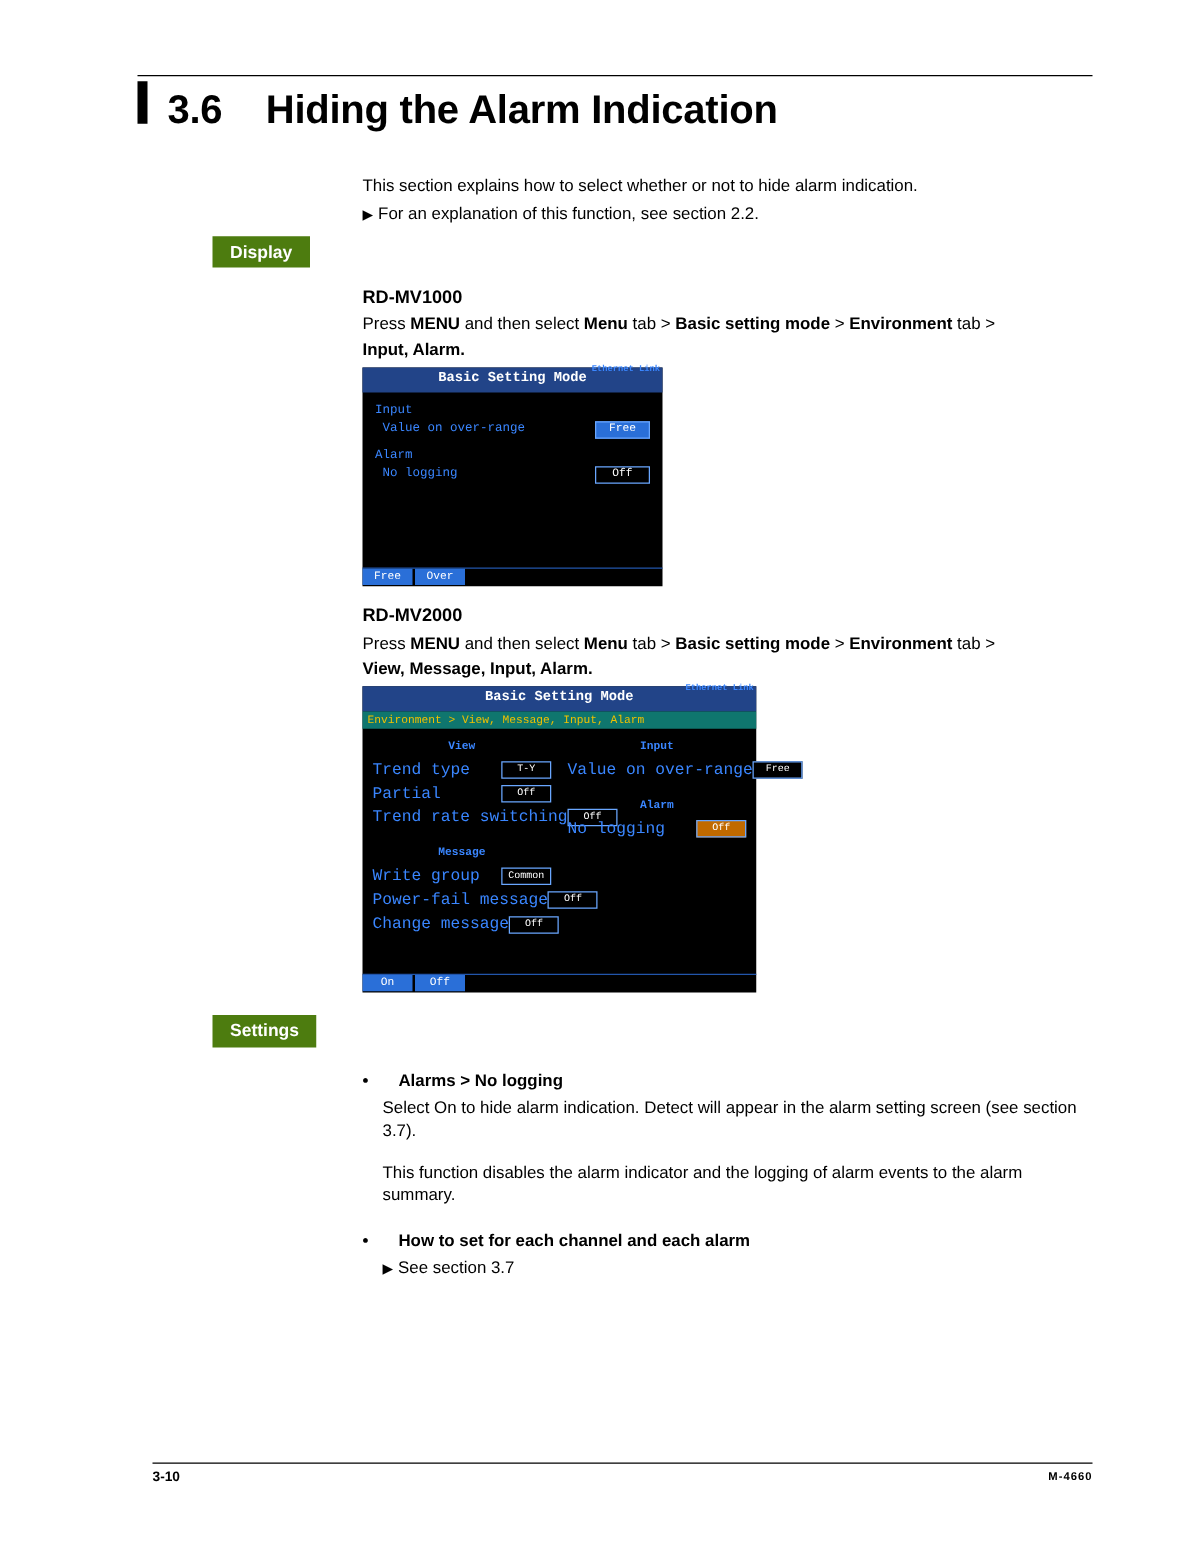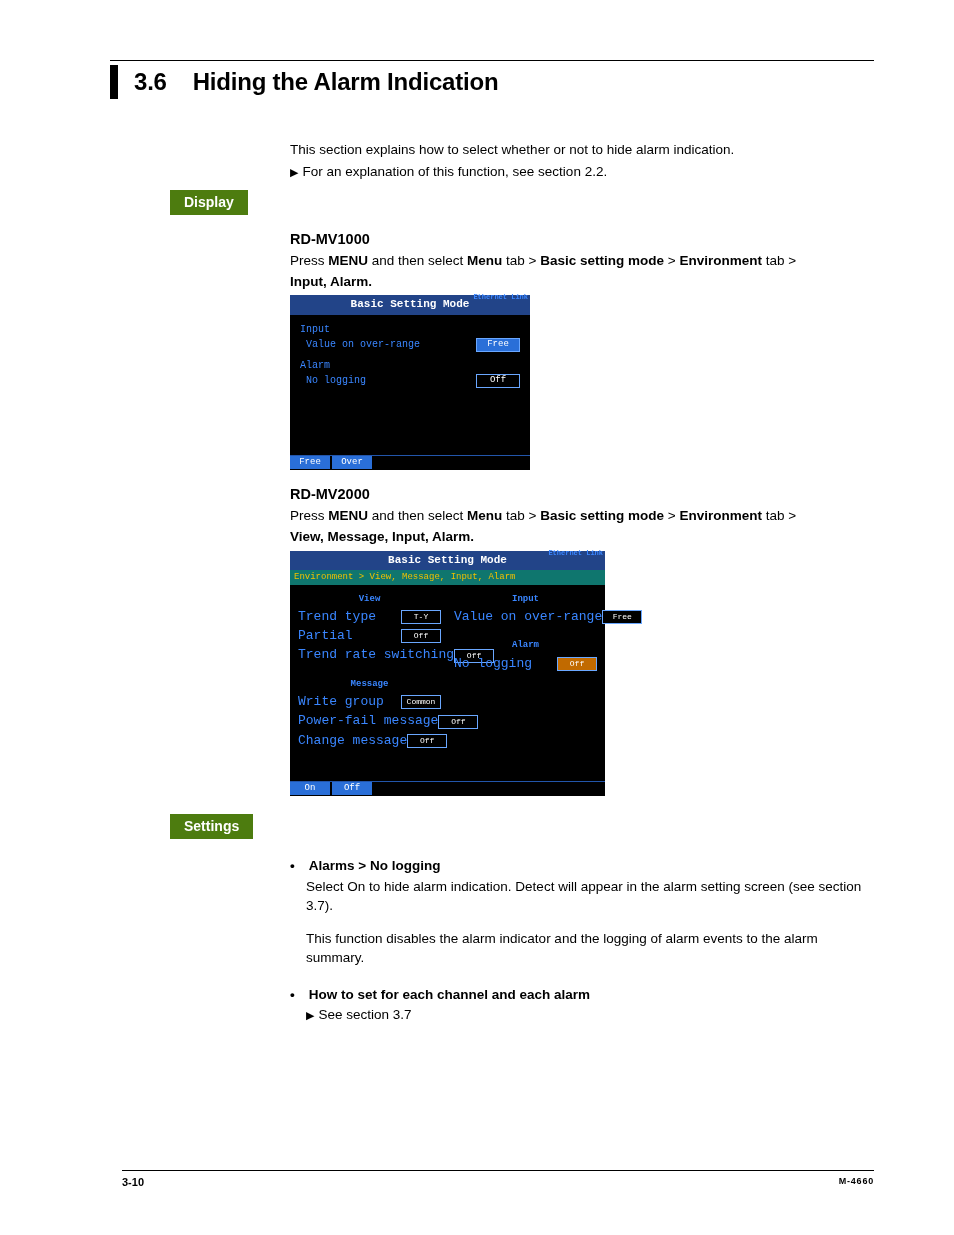--- a/index.html
+++ b/index.html
@@ -22,28 +22,28 @@
     display: flex;
     align-items: flex-start;
   }
   .title-bar {
     width: 8px;
     height: 34px;
     background: #000;
     margin-right: 16px;
   }
   h1 {
-    font-size: 24px;
+    font-size: 32px;
     font-weight: bold;
     margin: 0;
     letter-spacing: -0.2px;
   }
   .content {
     margin-left: 180px;
-    margin-top: 42px;
+    margin-top: 30px;
   }
   .lead {
     margin-bottom: 3px;
   }
   .tri-ref::before {
     content: "▶";
     font-size: 11px;
     margin-right: 4px;
   }
   .section-tag {
@@ -170,21 +170,21 @@
     text-align:center;
     font-weight:bold;
     margin-bottom:3px;
     font-size:9px;
   }
   .shot2 .valbox { min-width:38px; font-size:8px;}
   .shot2 .fieldrow .lbl { color:#3a86ff; font-size:13px;}
   .orange { background:#c16a00 !important; color:#fff !important; }
   .bullet-item {
     display:flex;
-    gap:14px;
+    gap:24px;
     margin-bottom:2px;
     font-size:13.5px;
   }
   .bullet-item .dot::before{
     content:"•";
     font-weight:bold;
   }
   .setting-body {
     margin-left:16px;
   }

